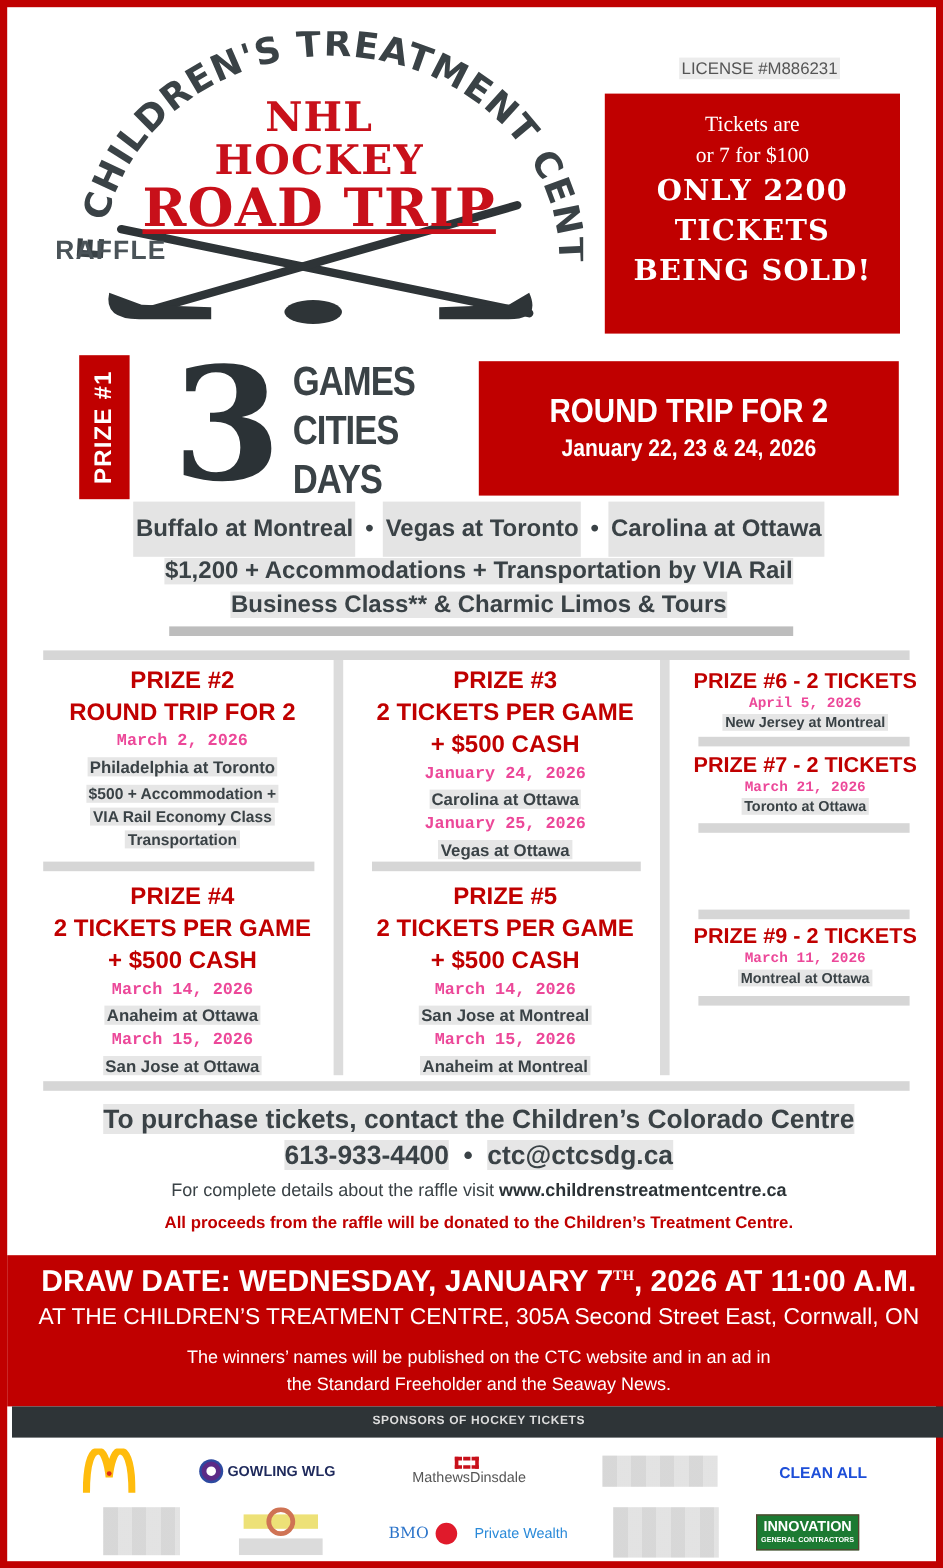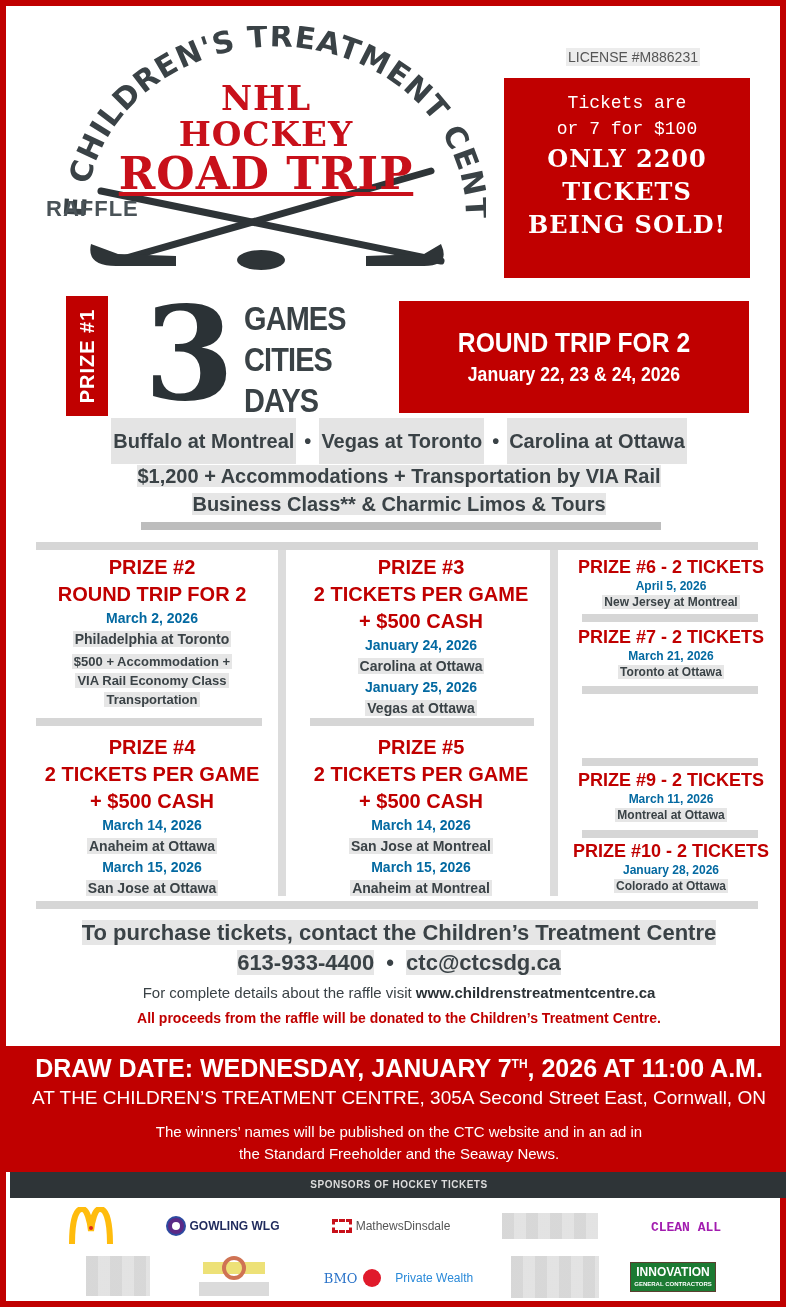--- a/index.html
+++ b/index.html
@@ -18,21 +18,21 @@
   .nhl.t2 { top: 88px; font-size: 34px; letter-spacing: 1px; }
   .nhl.t3 { top: 122px; font-size: 44px; letter-spacing: 1px; text-decoration: underline; }
   .logo .raffle { position: absolute; left: 0; width: 440px; top: 170px; text-align: left;
                   font-size: 22px; font-weight: bold; color: #4a5358; letter-spacing: 1px; }
 
   .license { position: absolute; left: 560px; top: 42px; font-size: 14px; color: #555;
              background: #ececec; padding: 1px 2px; }
 
   .tickets-box { position: absolute; left: 498px; top: 72px; width: 246px; height: 200px;
                  background: #c00000; color: #fff; text-align: center; padding-top: 12px; }
-  .tickets-box .line { font-size: 18px; line-height: 26px; font-family: Liberation Mono, monospace; }
+  .tickets-box .line { font-size: 18px; line-height: 26px; font-family: Liberation Serif, serif; }
   .tickets-box .big { font-family: "DejaVu Serif", serif; font-weight: bold; font-size: 24px;
                       line-height: 33px; letter-spacing: 1px; }
 
   
   .p1-tag { position: absolute; left: 60px; top: 290px; width: 42px; height: 120px;
             background: #c00000; color: #fff; }
   .p1-tag span { position: absolute; left: 50%; top: 50%; transform: translate(-50%,-50%) rotate(-90deg);
                  white-space: nowrap; font-weight: bold; font-size: 20px; letter-spacing: 1px; }
   .big3 { position: absolute; left: 138px; top: 278px; font-family: "DejaVu Serif", serif;
           font-weight: bold; font-size: 130px; line-height: 140px; color: #2b3236; }
@@ -51,21 +51,21 @@
              font-size: 20px; font-weight: bold; color: #3a4246; line-height: 28px; }
   .p1-desc span { background: #e6e6e6; }
   .fineprint { position: absolute; left: 135px; top: 516px; width: 520px; height: 8px; background: #bdbdbd; }
 
   .hr-gray { position: absolute; height: 8px; background: #d6d6d6; }
   .vr-gray { position: absolute; width: 8px; background: #dcdcdc; }
 
   
   .prize { position: absolute; text-align: center; }
   .prize .pt { color: #c00000; font-weight: bold; font-size: 20px; line-height: 27px; }
-  .prize .pd { color: #0369a1; font-weight: bold; font-size: 14px; line-height: 21px; }
+  .prize .pd { color: #ec4899; font-weight: bold; font-size: 14px; line-height: 21px; font-family: Liberation Mono, monospace; }
   .prize .pg { color: #3a4246; font-weight: bold; font-size: 14px; line-height: 21px; }
   .prize .pg span, .prize .px span { background: #e6e6e6; padding: 0 2px; margin-top: 18px; }
   .prize .px { color: #3a4246; font-weight: bold; font-size: 13px; line-height: 19px; }
 
   .small-prize .pt { font-size: 18px; line-height: 22px; }
   .small-prize .pd { font-size: 12px; line-height: 16px; }
   .small-prize .pg { font-size: 12px; line-height: 16px; }
 
   
   .contact { position: absolute; left: 0; width: 786px; text-align: center; }
@@ -73,21 +73,21 @@
   .c2 { top: 944px; font-size: 22px; font-weight: bold; color: #3a4246; }
   .c1 span, .c2 span { background: #e6e6e6; }
   .c3 { top: 978px; font-size: 15px; color: #3a4246; }
   .c3 b { color: #2b3236; }
   .c4 { top: 1004px; font-size: 14px; font-weight: bold; color: #c00000; }
 
   
   .draw { position: absolute; left: 0; top: 1040px; width: 786px; height: 126px; background: #c00000;
           color: #fff; text-align: center; }
   .draw .d1 { font-size: 25px; font-weight: bold; margin-top: 8px; }
-  .draw .d1 sup { font-size: 12px; }
+  .draw .d1 sup { font-size: 12px; font-family: Liberation Serif, serif; }
   .draw .d2 { font-size: 19px; margin-top: 4px; }
   .draw .d3 { font-size: 15px; line-height: 22px; margin-top: 12px; }
 
   .sponsor-bar { position: absolute; left: 4px; top: 1166px; width: 778px; height: 26px;
                  background: #2e3437; color: #dcdcdc; text-align: center; font-size: 10px;
                  font-weight: bold; line-height: 26px; letter-spacing: 0.5px; }
 
   .sponsor { position: absolute; display: flex; align-items: center; justify-content: center; }
   .blur { background: repeating-linear-gradient(90deg,#bdbdbd 0 12px,#d0d0d0 12px 24px); }
 </style>
@@ -212,27 +212,22 @@
 
   <div class="hr-gray" style="left:576px; top:752px; width:176px;"></div>
 
   <div class="prize small-prize" style="left:560px; top:763px; width:210px;">
     <div class="pt">PRIZE #9 - 2 TICKETS</div>
     <div class="pd">March 11, 2026</div>
     <div class="pg"><span>Montreal at Ottawa</span></div>
   </div>
   <div class="hr-gray" style="left:576px; top:824px; width:176px;"></div>
 
-  <div class="prize small-prize" style="left:560px; top:834px; width:210px;">
-    <div class="pt">PRIZE #10 - 2 TICKETS</div>
-    <div class="pd">January 28, 2026</div>
-    <div class="pg"><span>Colorado at Ottawa</span></div>
-  </div>
-
-  <div class="contact c1"><span>To purchase tickets, contact the Children’s Treatment Centre</span></div>
+
+  <div class="contact c1"><span>To purchase tickets, contact the Children’s Colorado Centre</span></div>
   <div class="contact c2">
     <span>613-933-4400</span>
     <span style="background:none; margin:0 6px;">•</span>
     <span>ctc@ctcsdg.ca</span>
   </div>
   <div class="contact c3">
     <span>For complete details about the raffle visit</span>
     <b>www.childrenstreatmentcentre.ca</b>
   </div>
   <div class="contact c4">All proceeds from the raffle will be donated to the Children’s Treatment Centre.</div>
@@ -251,27 +246,27 @@
   <div class="sponsor" style="left:60px; top:1200px; width:50px; height:40px;">
     <svg width="44" height="38" viewBox="0 0 44 38">
       <path d="M3 37 C3 10 8 2 13 2 C18 2 21 14 22 24 C23 14 26 2 31 2 C36 2 41 10 41 37" stroke="#ffbc0d" stroke-width="6" fill="none"></path>
       <circle cx="22" cy="21" r="2" fill="#da291c"></circle>
     </svg>
   </div>
   <div class="sponsor" style="left:160px; top:1208px; width:115px; height:24px;">
     <span style="width:16px;height:16px;border-radius:50%;border:4px solid #5b2a86;background:#fff;box-shadow:0 0 0 2px #2d4aa0;margin-right:6px;"></span>
     <span style="font-weight:bold;font-size:12px;color:#1f2a5c;">GOWLING WLG</span>
   </div>
-  <div class="sponsor" style="left:320px; top:1208px; width:130px; height:24px;">
+  <div class="sponsor" style="left:320px; top:1208px; width:130px; height:24px;flex-direction:column;">
     <span style="width:20px;height:14px;border:3px dashed #c8101a;margin-right:4px;"></span>
     <span style="font-size:12px;color:#555;">MathewsDinsdale</span>
   </div>
   <div class="sponsor blur" style="left:496px; top:1207px; width:96px; height:26px; opacity:0.6;"></div>
   <div class="sponsor" style="left:634px; top:1208px; width:92px; height:26px;">
-    <span style="font-family:Liberation Mono, monospace;font-weight:bold;font-size:13px;color:#a21caf;">CLEAN ALL</span>
+    <span style="font-family:Liberation Sans, sans-serif;font-weight:bold;font-size:13px;color:#1d4ed8;">CLEAN ALL</span>
   </div>
 
   <div class="sponsor blur" style="left:80px; top:1250px; width:64px; height:40px; opacity:0.6;"></div>
   <div class="sponsor" style="left:193px; top:1250px; width:70px; height:40px; opacity:0.75;">
     <svg width="70" height="40">
       <rect x="4" y="6" width="62" height="12" fill="#e8d84a"></rect>
       <circle cx="35" cy="12" r="10" fill="none" stroke="#c0451b" stroke-width="4"></circle>
       <rect x="0" y="26" width="70" height="14" fill="#cfcfcf"></rect>
     </svg>
   </div>

